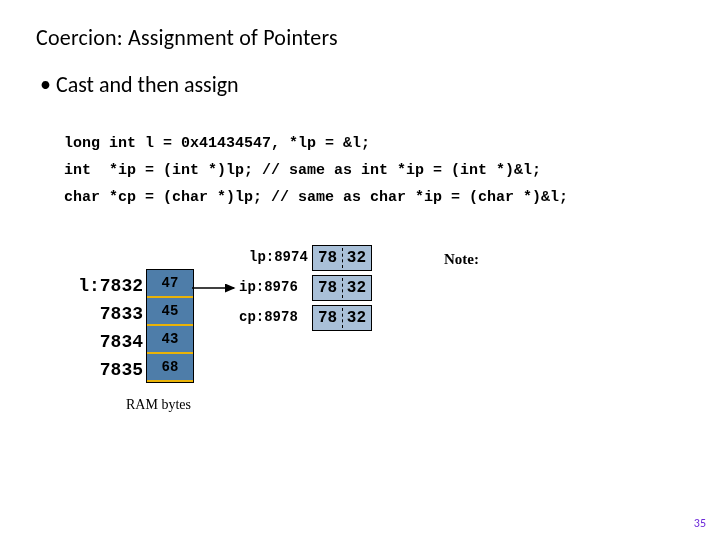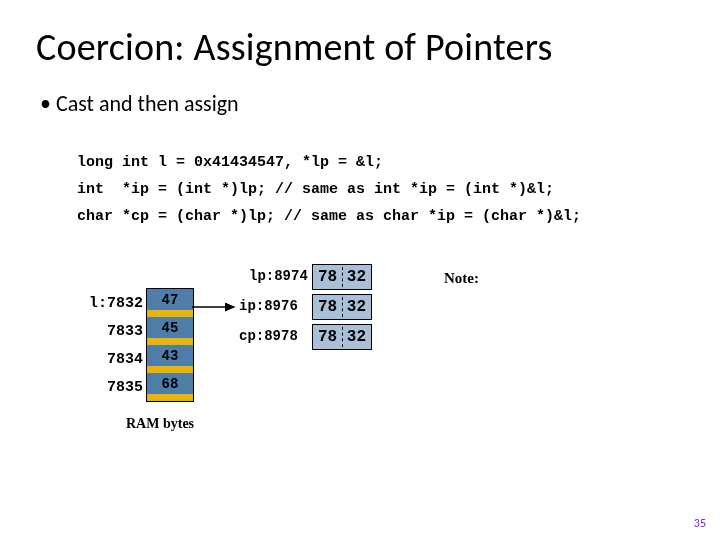--- a/index.html
+++ b/index.html
@@ -5,74 +5,74 @@
   * { margin: 0; padding: 0; box-sizing: border-box; }
   body {
     width: 720px; height: 540px;
     background: #fff;
     font-family: Calibri, Arial, sans-serif;
     color: #000;
     position: relative;
     padding: 24px 36px;
   }
   .title {
-    font-size: 38px;
+    font-size: 22px;
     font-weight: 400;
     margin-bottom: 20px;
     letter-spacing: 0.2px;
   }
   .bullet {
     font-size: 22px;
     margin-bottom: 32px;
     margin-left: 4px;
   }
   .codeblock {
     font-family: "Courier New", monospace;
     font-size: 15px;
     font-weight: bold;
     line-height: 1.8;
-    margin-left: 41px;
+    margin-left: 28px;
     margin-bottom: 34px;
     white-space: pre;
   }
   .diagram {
     position: relative;
     height: 220px;
     margin-left: 28px;
   }
   
   .memcol {
     position: absolute;
     left: 82px; top: 24px;
     border: 1px solid #000;
   }
   .memcell {
     width: 46px; height: 28px;
-    border-bottom: 7px solid #eab308;
+    border-bottom: 2px solid #eab308;
     background: #4e7da9;
     display: flex; align-items: center; justify-content: center;
     font-family: "Courier New", monospace;
     font-weight: bold;
     font-size: 14px;
   }
   .memcell:last-child { border-bottom: none; }
   .memaddr {
     position: absolute;
     right: 50px;
     font-family: "Courier New", monospace;
     font-weight: bold;
-    font-size: 15px;
+    font-size: 18px;
     text-align: right;
     white-space: nowrap;
   }
   .ramlabel {
     position: absolute;
     left: 62px; top: 152px;
     font-family: "Times New Roman", serif;
-    font-weight: bold;
+    font-weight: normal;
     font-size: 14px;
   }
   
   .ptrcell {
     position: absolute;
     width: 60px; height: 26px;
     border: 1px solid #000;
     background: #a9c0d8;
     display: flex; align-items: center; justify-content: center;
     font-family: "Courier New", monospace;

